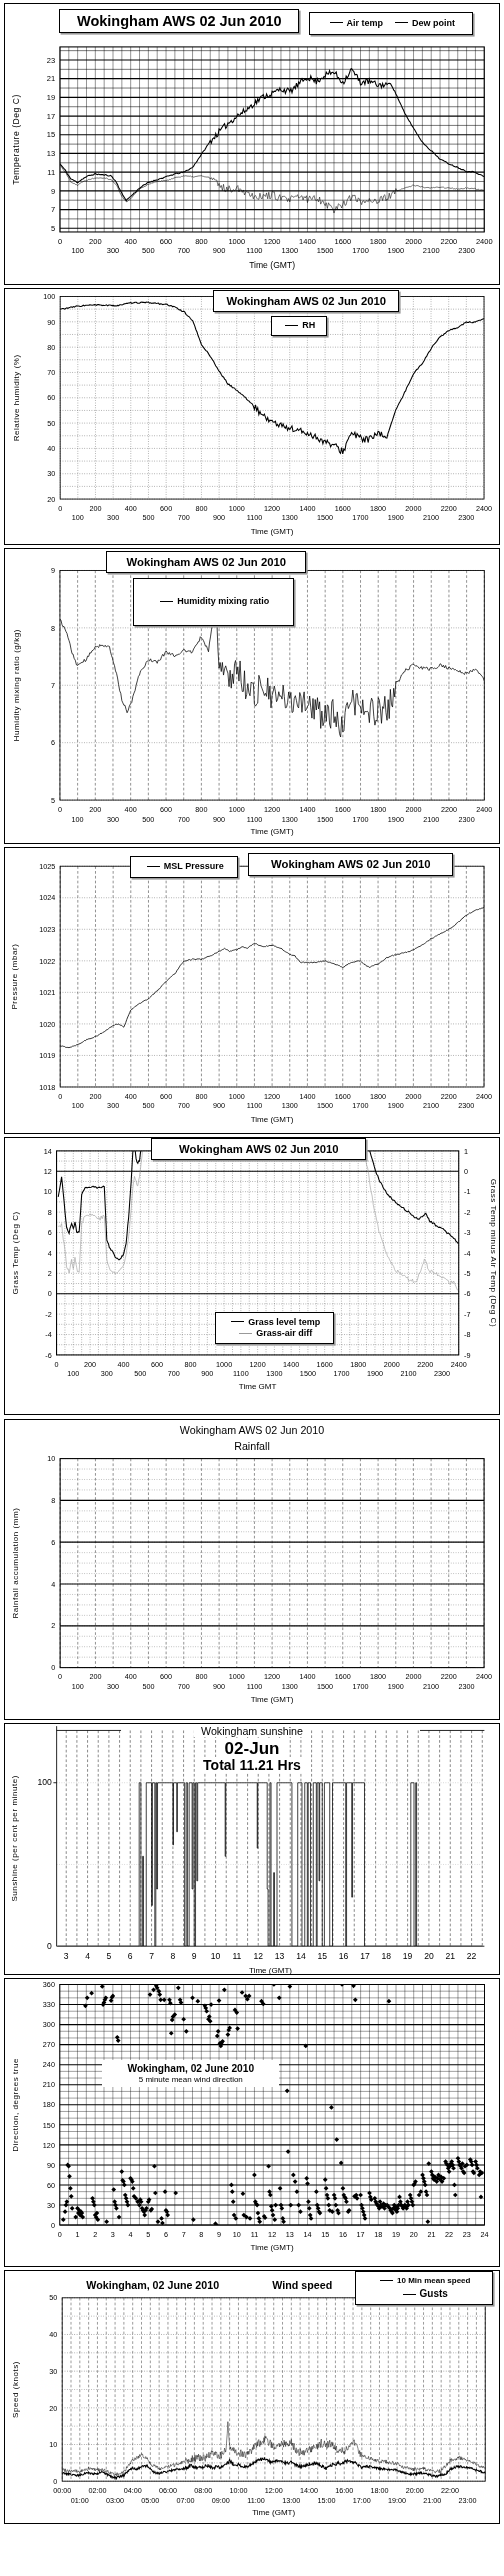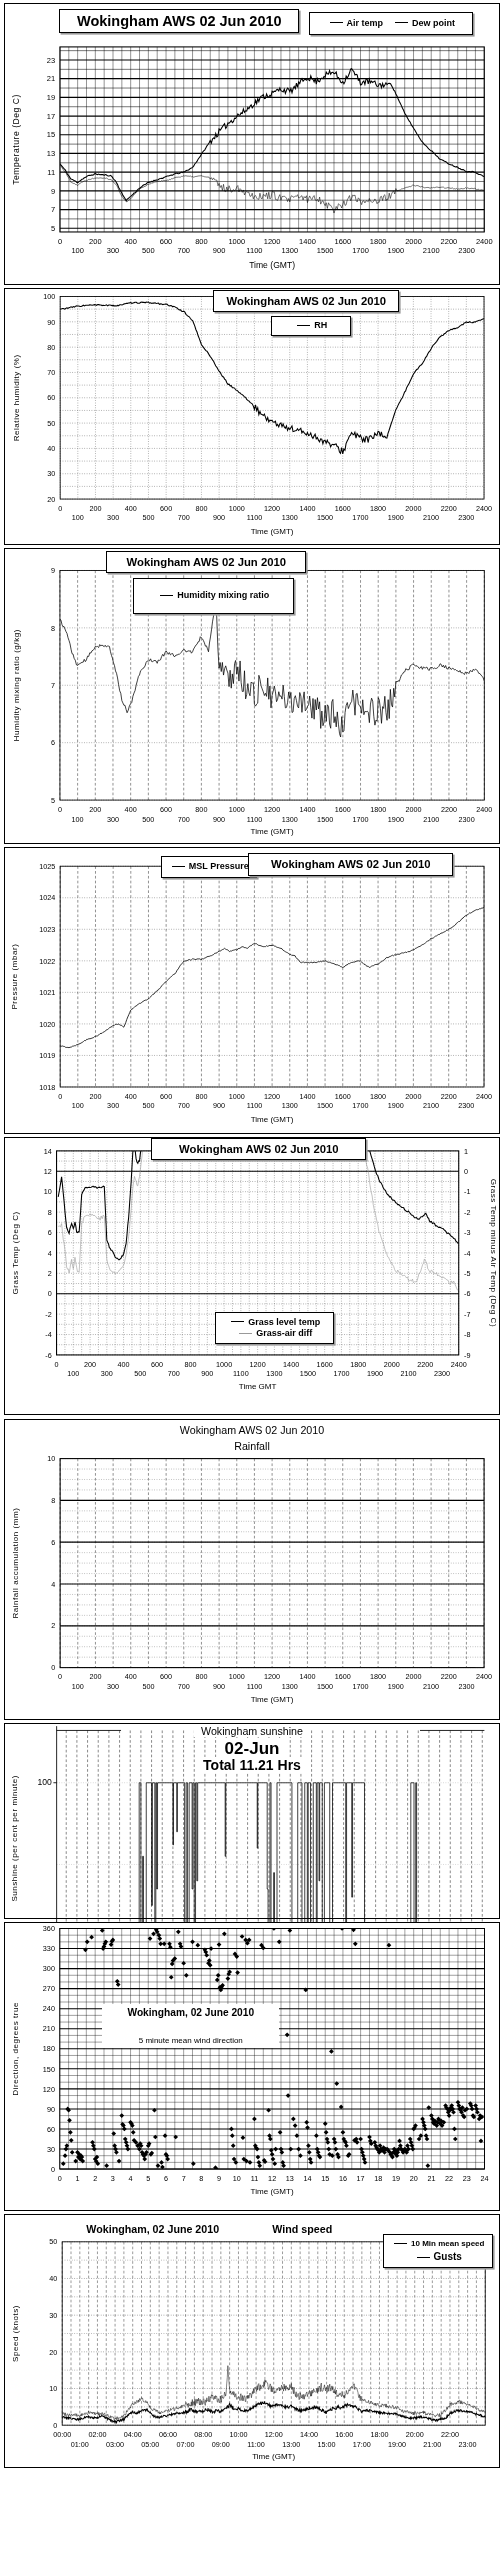--- a/index.html
+++ b/index.html
@@ -144,21 +144,21 @@
         <text x="728.2083333333334" y="465" text-anchor="middle" font-size="14" font-family="Liberation Sans, sans-serif">1900</text>
         <text x="794.125" y="465" text-anchor="middle" font-size="14" font-family="Liberation Sans, sans-serif">2100</text>
         <text x="860.0416666666666" y="465" text-anchor="middle" font-size="14" font-family="Liberation Sans, sans-serif">2300</text>
         <text x="497.5" y="492" text-anchor="middle" font-size="16" font-family="Liberation Sans, sans-serif">Time (GMT)</text>
         <text x="26" y="252.5" text-anchor="middle" font-size="16" font-family="Liberation Sans, sans-serif" letter-spacing="1" transform="rotate(-90 26 252.5)">Temperature (Deg C)</text>
       </svg>
   </section>
 
   <section class="panel" style="height:257px">
     <div class="tbox t-mid" style="left:208px;top:1.1px;width:186px;padding:2.7px 0">Wokingham AWS 02 Jun 2010</div>
-    <div class="tbox t-leg" style="left:266px;top:27px;width:80px;padding:3.2px 0">
+    <div class="tbox t-leg" style="left:266px;top:27px;width:56px;padding:3.2px 0">
       <span class="ls"></span><span>RH</span>
     </div>
     <svg width="494" height="254" viewBox="0 0 920 474">
         <defs>
           <clipPath id="clip1">
             <rect x="102" y="14" width="791" height="378"></rect>
           </clipPath>
         </defs>
         <line x1="102" y1="14" x2="102" y2="392" stroke="#555" stroke-width="1" stroke-dasharray="1.5 3"></line>
         <line x1="134.95833333333334" y1="14" x2="134.95833333333334" y2="392" stroke="#555" stroke-width="1" stroke-dasharray="1.5 3"></line>
@@ -240,21 +240,21 @@
         <text x="728.2083333333334" y="432" text-anchor="middle" font-size="13.5" font-family="Liberation Sans, sans-serif">1900</text>
         <text x="794.125" y="432" text-anchor="middle" font-size="13.5" font-family="Liberation Sans, sans-serif">2100</text>
         <text x="860.0416666666666" y="432" text-anchor="middle" font-size="13.5" font-family="Liberation Sans, sans-serif">2300</text>
         <text x="497.5" y="457" text-anchor="middle" font-size="15" font-family="Liberation Sans, sans-serif">Time (GMT)</text>
         <text x="26" y="203" text-anchor="middle" font-size="15" font-family="Liberation Sans, sans-serif" letter-spacing="1" transform="rotate(-90 26 203)">Relative humidity (%)</text>
       </svg>
   </section>
 
   <section class="panel" style="height:296px">
     <div class="tbox t-mid" style="left:101px;top:2.1px;width:200px;padding:2.7px 0">Wokingham AWS 02 Jun 2010</div>
-    <div class="tbox t-leg" style="left:128px;top:29px;width:161px;padding:11px 0">
+    <div class="tbox t-leg" style="left:128px;top:29px;width:161px;padding:17px 0">
       <span class="ls"></span><span>Humidity mixing ratio</span>
     </div>
     <svg width="494" height="294" viewBox="0 0 920 548">
         <defs>
           <clipPath id="clip2">
             <rect x="102" y="40" width="791" height="428"></rect>
           </clipPath>
         </defs>
         <line x1="102" y1="40" x2="102" y2="468" stroke="#333" stroke-width="1" stroke-dasharray="5 4"></line>
         <line x1="134.95833333333334" y1="40" x2="134.95833333333334" y2="468" stroke="#333" stroke-width="1" stroke-dasharray="5 4"></line>
@@ -319,21 +319,21 @@
         <text x="662.2916666666666" y="508" text-anchor="middle" font-size="13.5" font-family="Liberation Sans, sans-serif">1700</text>
         <text x="728.2083333333334" y="508" text-anchor="middle" font-size="13.5" font-family="Liberation Sans, sans-serif">1900</text>
         <text x="794.125" y="508" text-anchor="middle" font-size="13.5" font-family="Liberation Sans, sans-serif">2100</text>
         <text x="860.0416666666666" y="508" text-anchor="middle" font-size="13.5" font-family="Liberation Sans, sans-serif">2300</text>
         <text x="497.5" y="532" text-anchor="middle" font-size="15" font-family="Liberation Sans, sans-serif">Time (GMT)</text>
         <text x="26" y="254" text-anchor="middle" font-size="15" font-family="Liberation Sans, sans-serif" letter-spacing="1" transform="rotate(-90 26 254)">Humidity mixing ratio (g/kg)</text>
       </svg>
   </section>
 
   <section class="panel" style="height:287px">
-    <div class="tbox t-leg" style="left:156px;top:7.5px;width:96px;padding:4.3px 0">
+    <div class="tbox t-leg" style="left:125px;top:7.5px;width:108px;padding:4.3px 0">
       <span class="ls"></span><span>MSL Pressure</span>
     </div>
     <div class="tbox t-mid" style="left:243px;top:4.3px;width:205px;padding:3.2px 0">Wokingham AWS 02 Jun 2010</div>
     <svg width="494" height="284" viewBox="0 0 920 530">
         <defs>
           <clipPath id="clip3">
             <rect x="102" y="34" width="791" height="412"></rect>
           </clipPath>
         </defs>
         <line x1="102" y1="34" x2="102" y2="446" stroke="#333" stroke-width="1" stroke-dasharray="5 4"></line>
@@ -645,21 +645,21 @@
         <text x="596.375" y="502" text-anchor="middle" font-size="13.5" font-family="Liberation Sans, sans-serif">1500</text>
         <text x="662.2916666666666" y="502" text-anchor="middle" font-size="13.5" font-family="Liberation Sans, sans-serif">1700</text>
         <text x="728.2083333333334" y="502" text-anchor="middle" font-size="13.5" font-family="Liberation Sans, sans-serif">1900</text>
         <text x="794.125" y="502" text-anchor="middle" font-size="13.5" font-family="Liberation Sans, sans-serif">2100</text>
         <text x="860.0416666666666" y="502" text-anchor="middle" font-size="13.5" font-family="Liberation Sans, sans-serif">2300</text>
         <text x="497.5" y="527" text-anchor="middle" font-size="15" font-family="Liberation Sans, sans-serif">Time (GMT)</text>
         <text x="24" y="267" text-anchor="middle" font-size="15" font-family="Liberation Sans, sans-serif" letter-spacing="1" transform="rotate(-90 24 267)">Rainfall accumulation (mm)</text>
       </svg>
   </section>
 
-  <section class="panel" style="height:196px">
+  <section class="panel" style="height:252px">
     <div class="plain" style="left:50%;transform:translateX(-50%);top:1.1px;font-size:10.7px;padding:0 7.5px">Wokingham sunshine</div>
     <div class="plain" style="left:50%;transform:translateX(-50%);top:15px;font-size:17px;font-weight:bold;padding:0 7.5px">02-Jun</div>
     <div class="plain" style="left:50%;transform:translateX(-50%);top:34px;font-size:8px;font-weight:normal;padding:0 7.5px">2010</div>
     <div class="plain" style="left:50%;transform:translateX(-50%);top:33px;font-size:14px;font-weight:600;padding:0 7.5px">Total 11.21 Hrs</div>
     <svg width="494" height="263" viewBox="0 0 920 490">
         <defs>
           <clipPath id="clip6">
             <rect x="96" y="12" width="797" height="402"></rect>
           </clipPath>
         </defs>
@@ -736,21 +736,21 @@
         <text x="829.3990024937656" y="438" text-anchor="middle" font-size="16" font-family="Liberation Sans, sans-serif">21</text>
         <text x="869.149625935162" y="438" text-anchor="middle" font-size="16" font-family="Liberation Sans, sans-serif">22</text>
         <text x="494.5" y="464" text-anchor="middle" font-size="15" font-family="Liberation Sans, sans-serif">Time (GMT)</text>
         <text x="22" y="213" text-anchor="middle" font-size="15" font-family="Liberation Sans, sans-serif" letter-spacing="1" transform="rotate(-90 22 213)">Sunshine (per cent per minute)</text>
       </svg>
   </section>
 
   <section class="panel" style="height:289px">
     <div class="plain" style="left:97px;top:81px;width:177px;background:#fff;padding:3.2px 0">
       <div style="font-size:10.2px;font-weight:bold">Wokingham,  02 June 2010</div>
-      <div style="font-size:8px;margin-top:18px">5 minute mean wind direction</div>
+      <div style="font-size:8px;margin-top:1px">5 minute mean wind direction</div>
     </div>
     <svg width="494" height="287" viewBox="0 0 920 534">
         <defs>
           <clipPath id="clip7">
             <rect x="102" y="10" width="791" height="448"></rect>
           </clipPath>
         </defs>
         <line x1="102" y1="10" x2="102" y2="458" stroke="#000" stroke-width="0.7"></line>
         <line x1="118.47916666666667" y1="10" x2="118.47916666666667" y2="458" stroke="#000" stroke-width="0.7"></line>
         <line x1="134.95833333333334" y1="10" x2="134.95833333333334" y2="458" stroke="#000" stroke-width="0.7"></line>
@@ -880,21 +880,21 @@
         <text x="860.0416666666666" y="480" text-anchor="middle" font-size="13.5" font-family="Liberation Sans, sans-serif">23</text>
         <text x="893" y="480" text-anchor="middle" font-size="13.5" font-family="Liberation Sans, sans-serif">24</text>
         <text x="497.5" y="505" text-anchor="middle" font-size="15" font-family="Liberation Sans, sans-serif">Time (GMT)</text>
         <text x="24" y="234" text-anchor="middle" font-size="15" font-family="Liberation Sans, sans-serif" letter-spacing="1" transform="rotate(-90 24 234)">Direction, degrees true</text>
       </svg>
   </section>
 
   <section class="panel" style="height:254px">
     <div class="plain" style="left:81px;top:7.5px;font-size:10.7px;font-weight:600">Wokingham,  02 June 2010</div>
     <div class="plain" style="left:267px;top:7.5px;font-size:10.7px;font-weight:600">Wind speed</div>
-    <div class="tbox t-leg legend-row" style="right:5.4px;top:19px;width:110px;padding:3.2px 1.1px">
+    <div class="tbox t-leg legend-row" style="right:5.4px;top:0;width:138px;padding:3.2px 1.1px">
       <div><span class="ls"></span><span style="font-size:8px">10 Min mean speed</span></div>
       <div><span class="ls thin"></span><span style="font-size:10px">Gusts</span></div>
     </div>
     <svg width="494" height="252" viewBox="0 0 920 470">
         <defs>
           <clipPath id="clip8">
             <rect x="106" y="50" width="789" height="342"></rect>
           </clipPath>
         </defs>
         <line x1="106" y1="50" x2="106" y2="392" stroke="#444" stroke-width="1" stroke-dasharray="5 4"></line>

